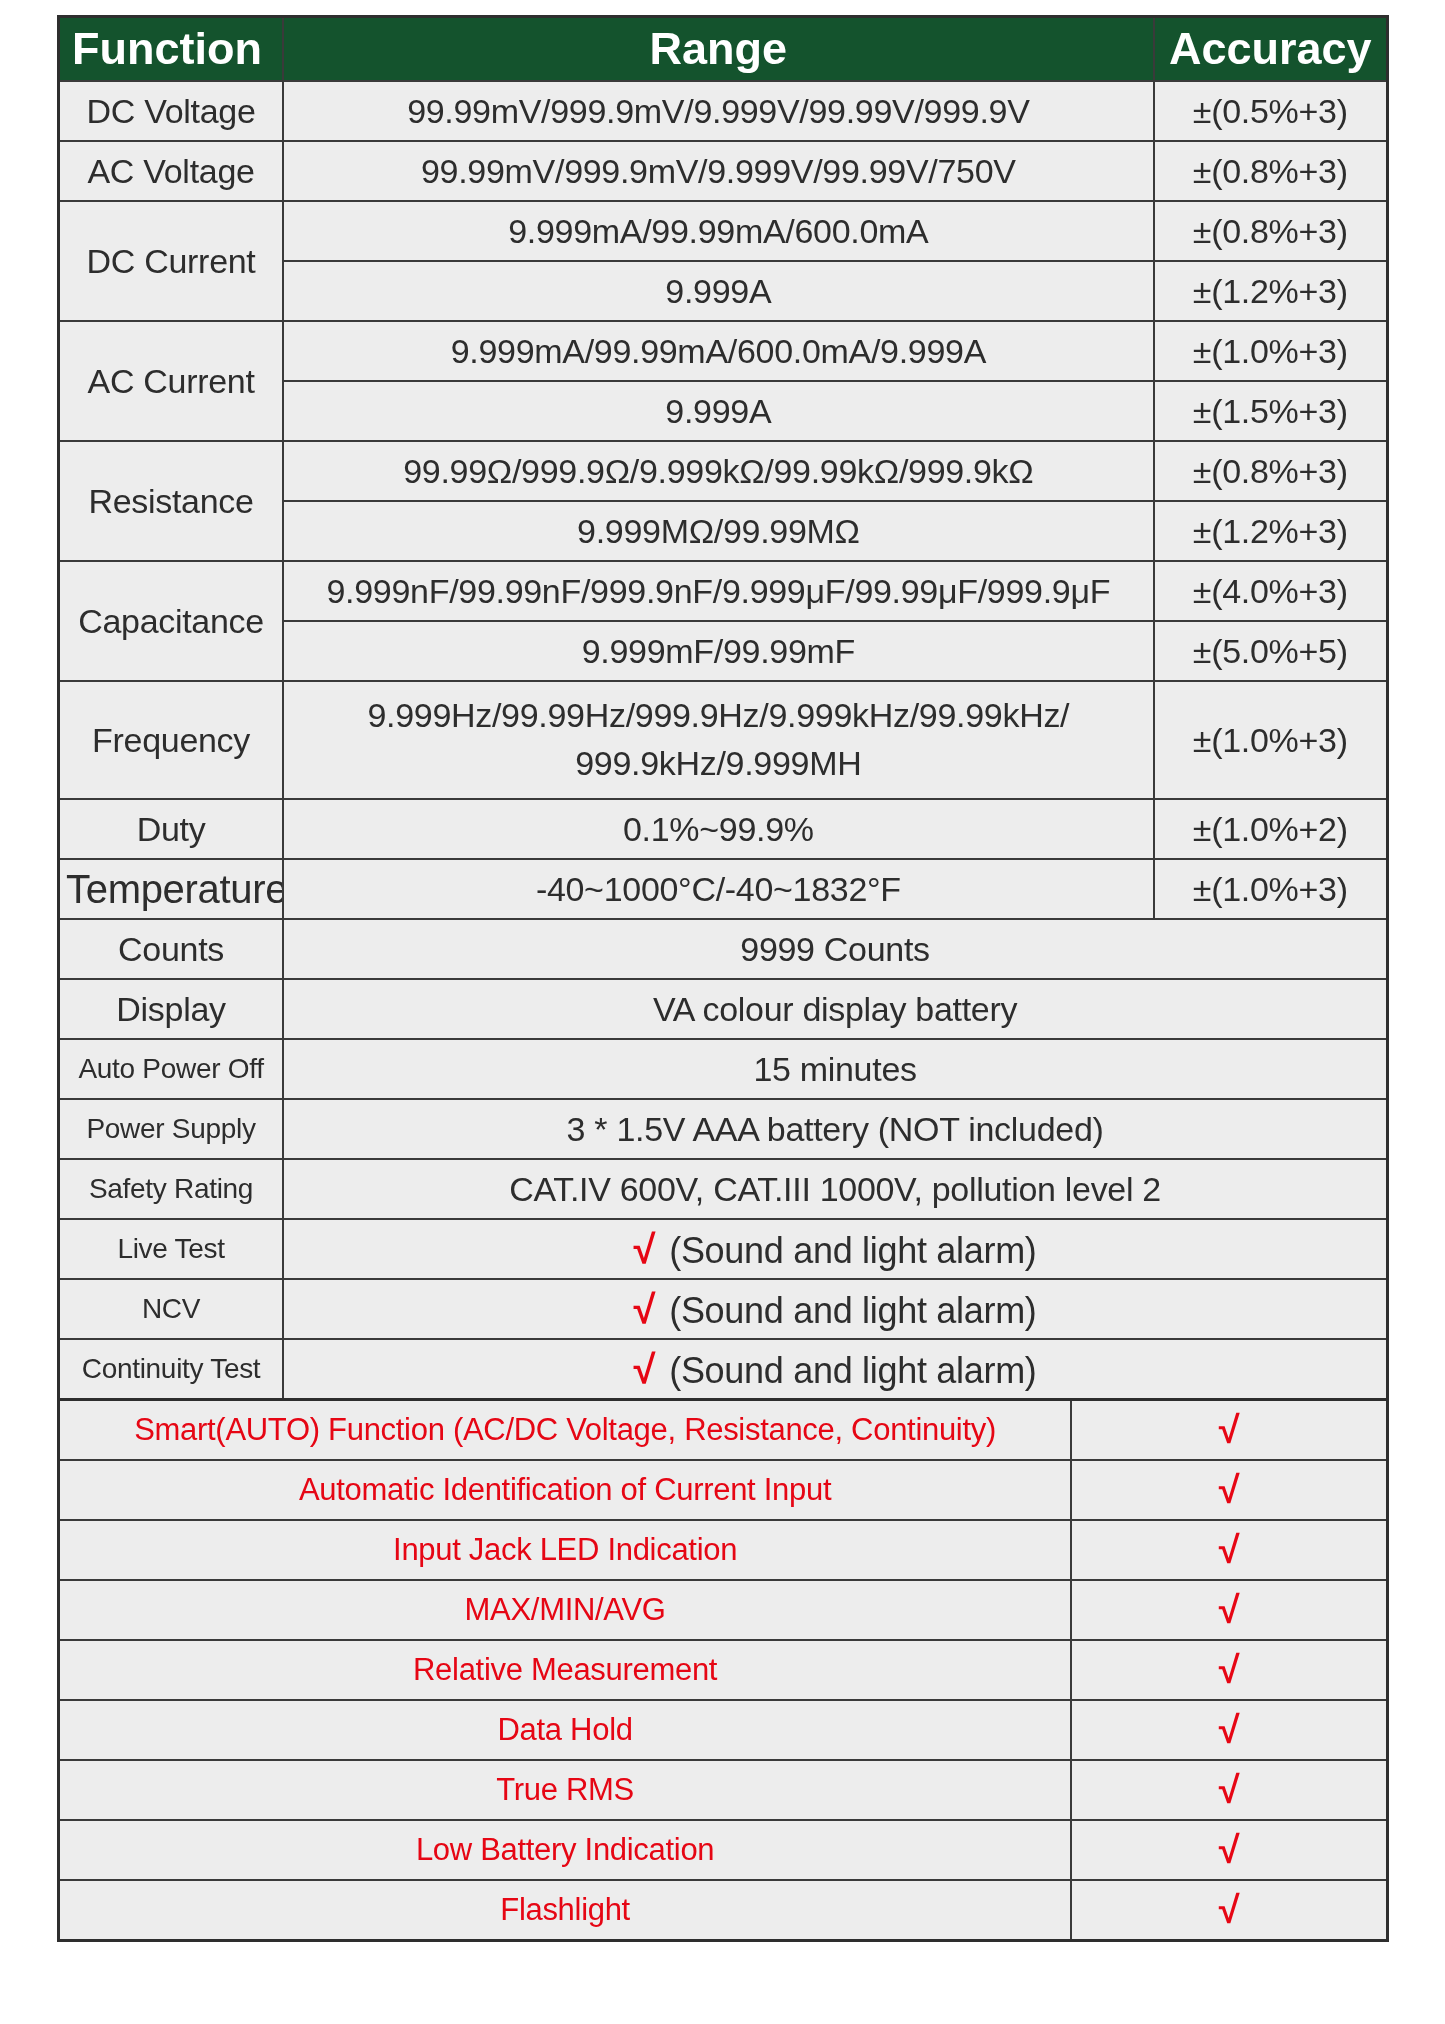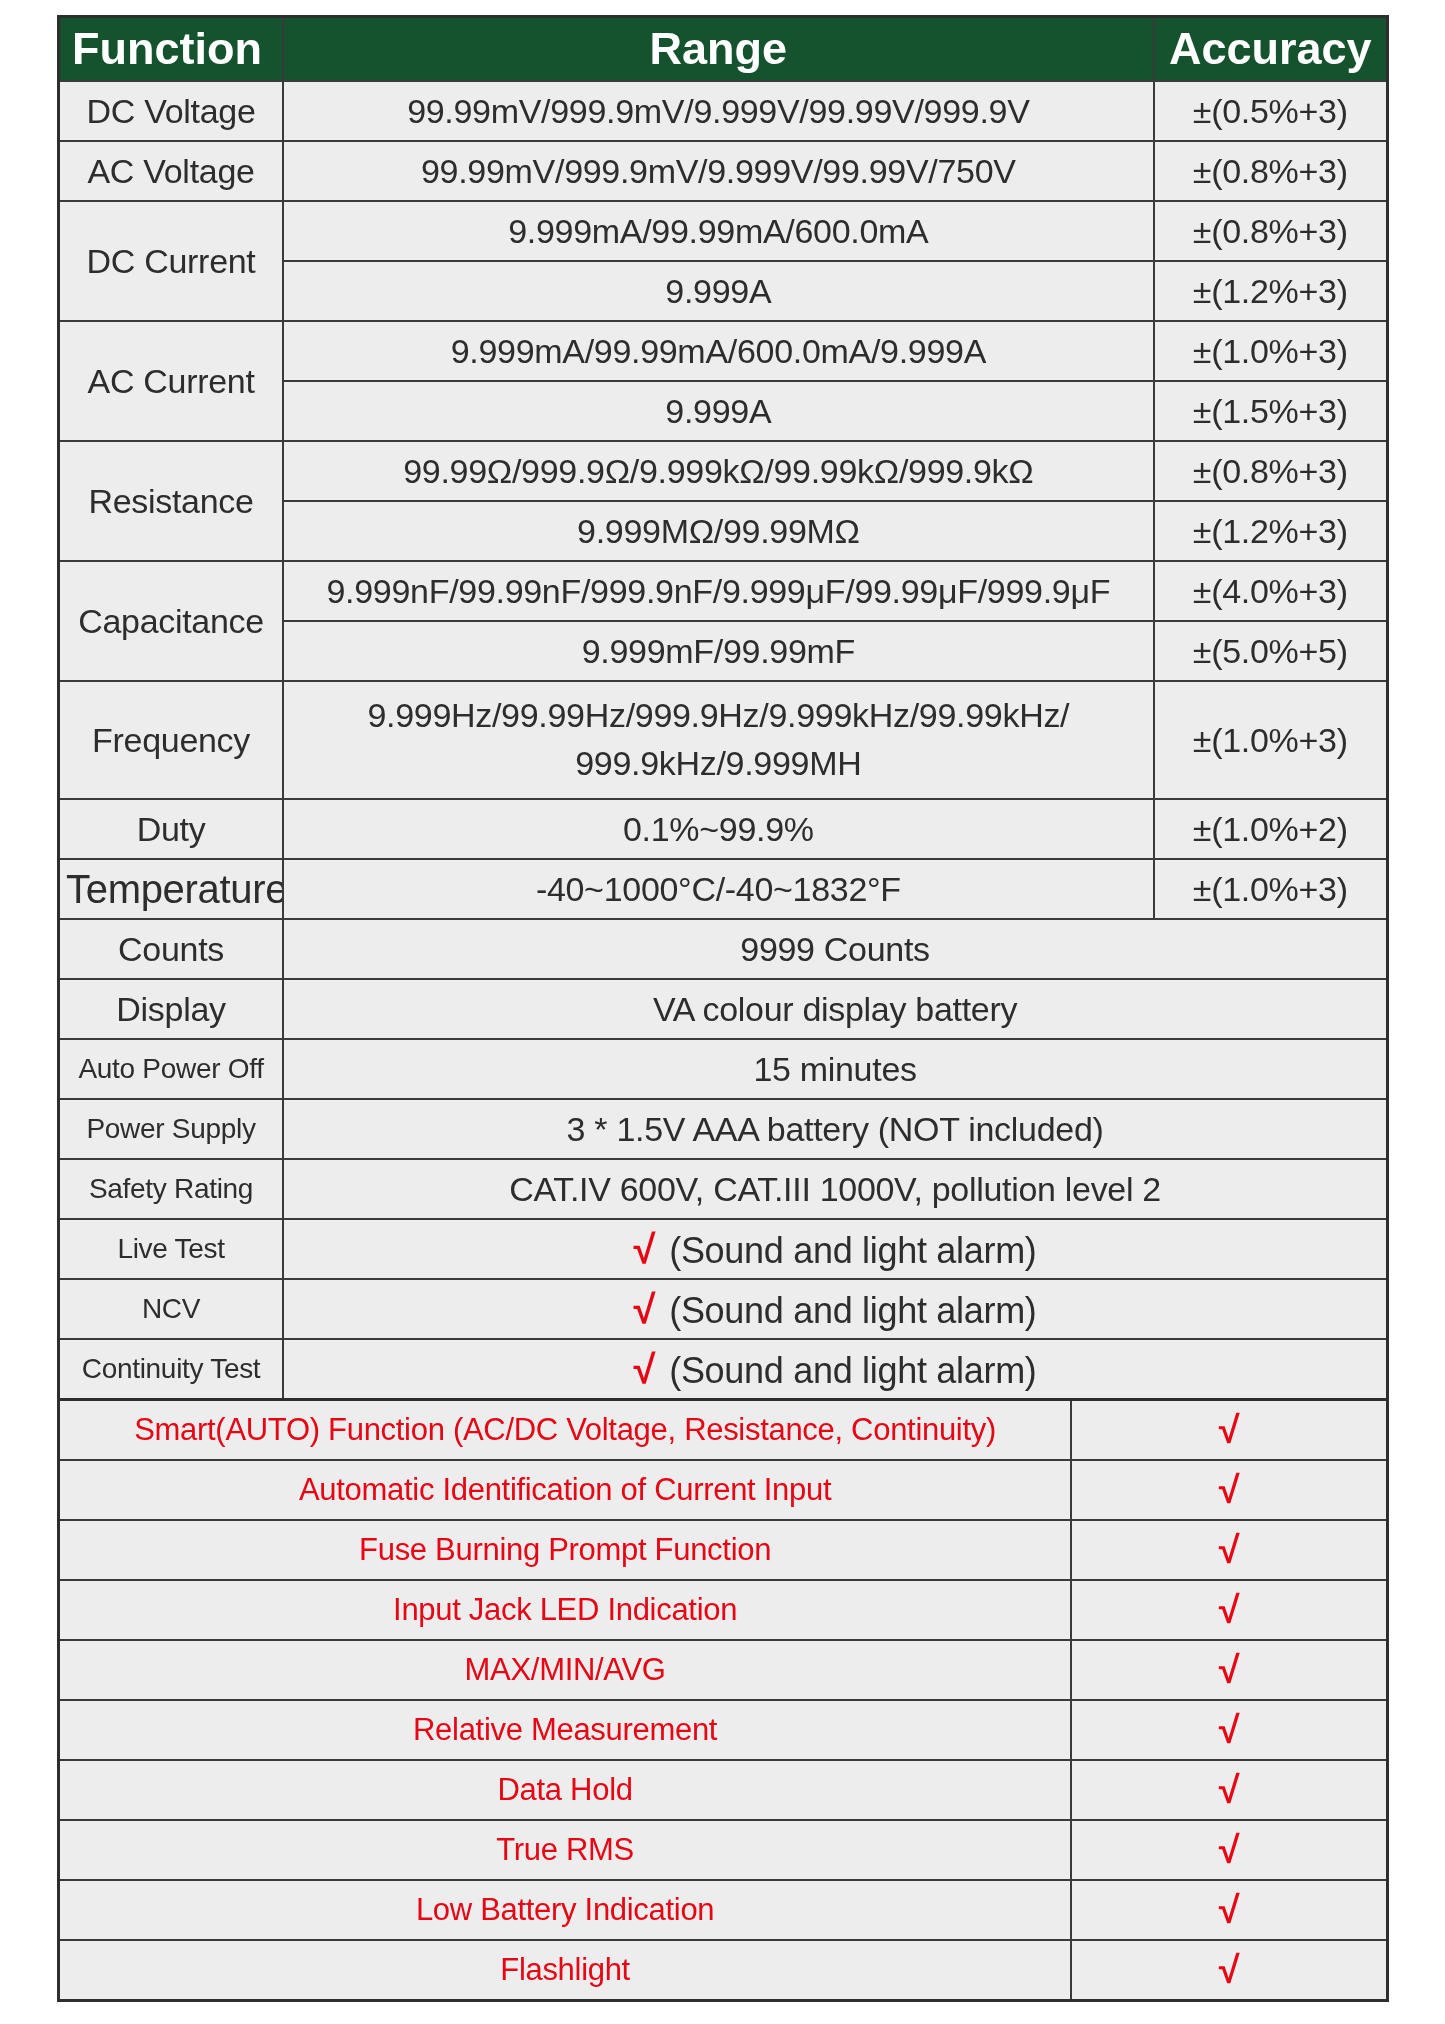--- a/index.html
+++ b/index.html
@@ -169,24 +169,20 @@
       <tbody>
           <tr class="r">
         <td class="feat-name">Smart(AUTO) Function (AC/DC Voltage, Resistance, Continuity)</td>
         <td class="chk feat-chk">√</td>
       </tr>
       <tr class="r">
         <td class="feat-name">Automatic Identification of Current Input</td>
         <td class="chk feat-chk">√</td>
       </tr>
       <tr class="r">
-        <td class="feat-name">Fuse Burning Prompt Function</td>
-        <td class="chk feat-chk">√</td>
-      </tr>
-      <tr class="r">
         <td class="feat-name">Input Jack LED Indication</td>
         <td class="chk feat-chk">√</td>
       </tr>
       <tr class="r">
         <td class="feat-name">MAX/MIN/AVG</td>
         <td class="chk feat-chk">√</td>
       </tr>
       <tr class="r">
         <td class="feat-name">Relative Measurement</td>
         <td class="chk feat-chk">√</td>

